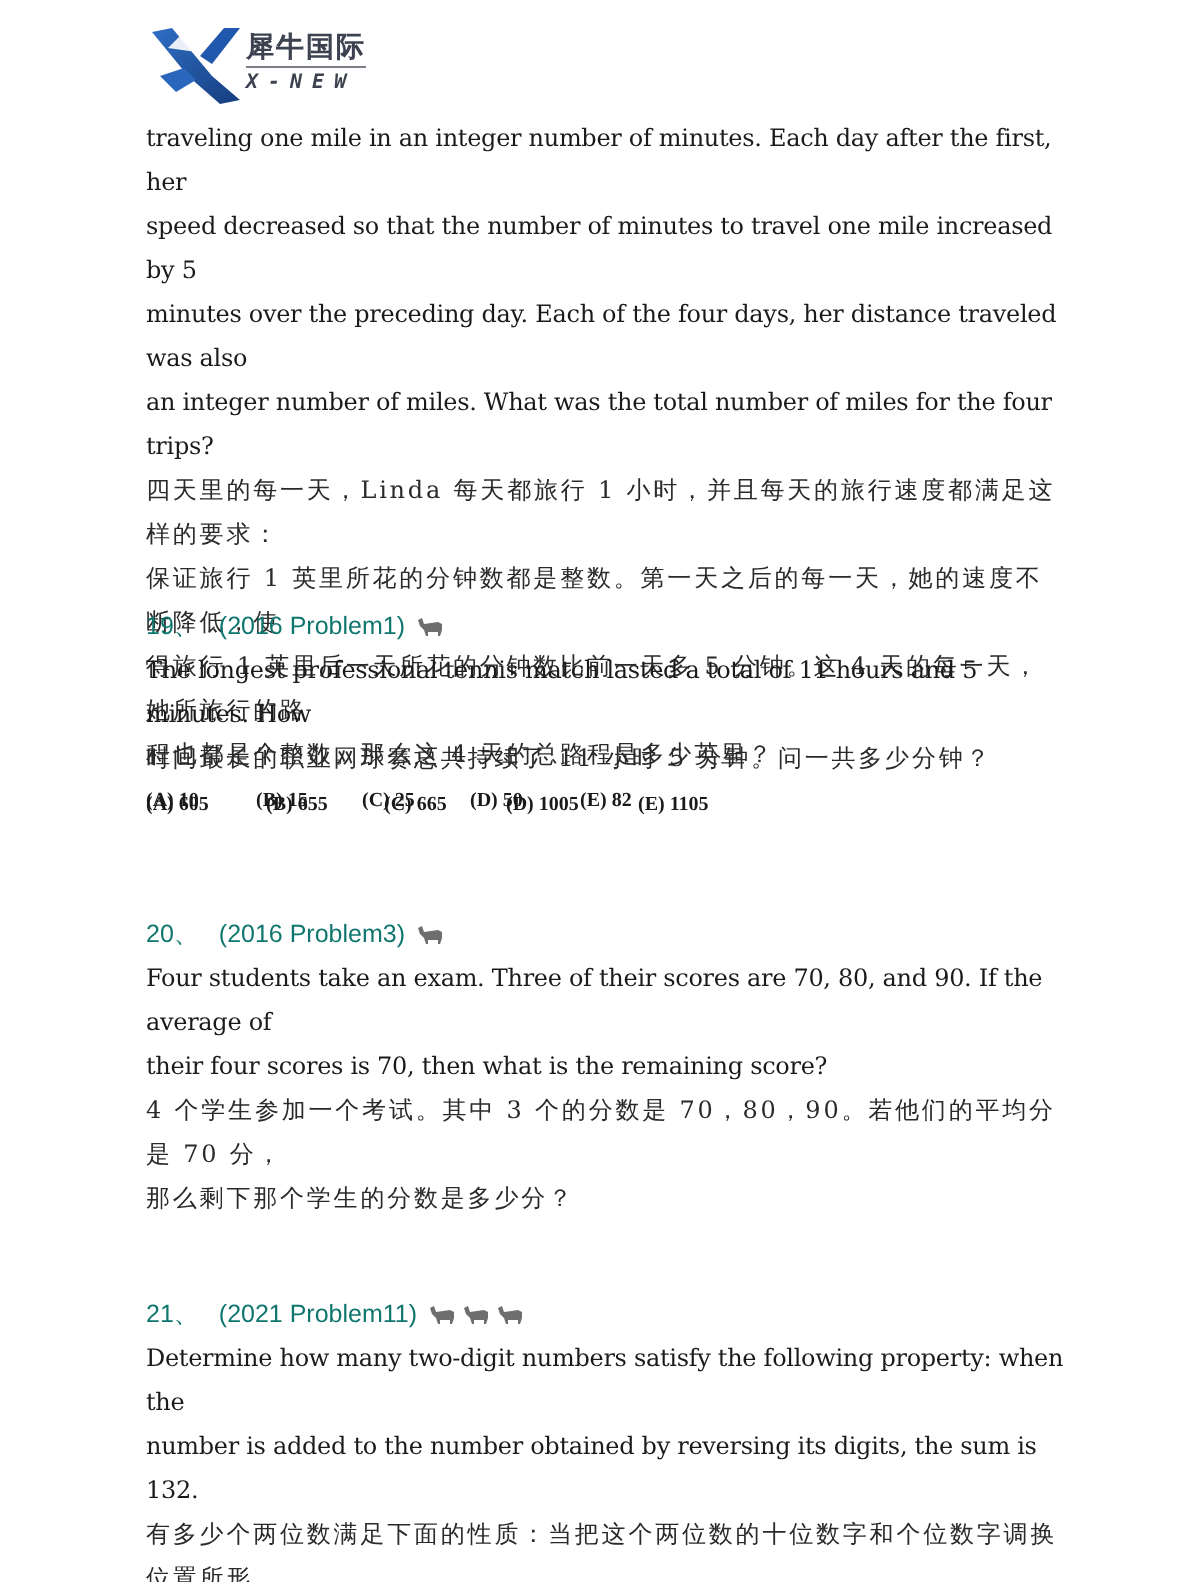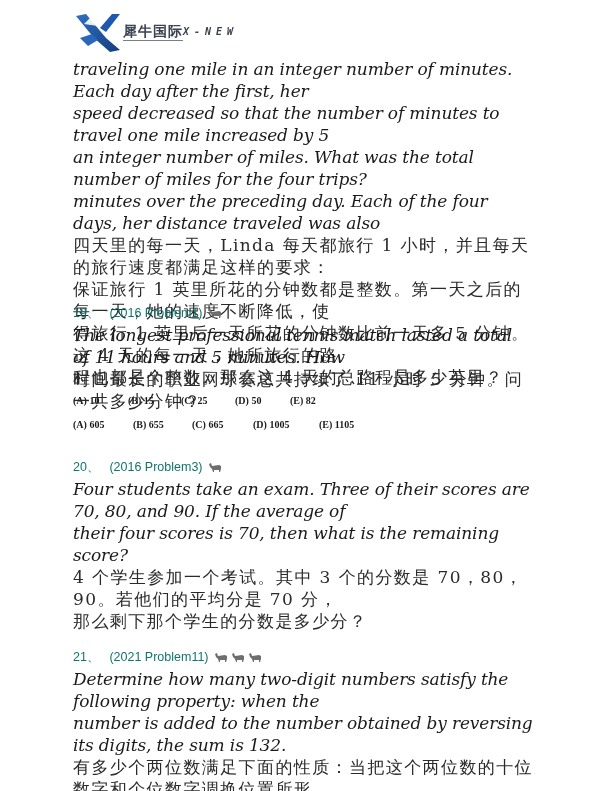--- a/index.html
+++ b/index.html
@@ -1,23 +1,23 @@
 <!DOCTYPE html>
 <html><head>
 <meta charset="utf-8">
 <style>
   html, body { margin: 0; padding: 0; background: #ffffff; }
   body { width: 600px; height: 791px; position: relative; overflow: hidden; color: #1a1a1a; }
   .logo { position: absolute; left: 76px; top: 12px; height: 40px; display: flex; align-items: center; }
   .logo-mark { width: 44px; height: 40px; }
-  .logo-text { margin-left: 3px; display: flex; flex-direction: row; line-height: 1; }
+  .logo-text { margin-left: 3px; display: flex; flex-direction: column; line-height: 1; }
   .logo-cn { font-family: "DejaVu Sans", sans-serif; font-size: 14px; font-weight: bold; color: #3c4250; letter-spacing: 1px; border-bottom: 1px solid #7a7f88; padding-bottom: 2px; }
   .logo-en { font-family: "DejaVu Sans Mono", monospace; font-size: 10px; font-weight: bold; color: #3c4250; letter-spacing: 5px; margin-top: 3px; font-style: italic; }
-  .en { font-family: "DejaVu Serif", serif; font-size: 17px; line-height: 22px; color: #1a1a1a; letter-spacing: -0.15px; font-style: italic; }
-  .cn { font-family: "DejaVu Serif", serif; font-size: 17px; line-height: 22px; color: #2a2a2a; letter-spacing: 1.4px; }
+  .en { font-family: "DejaVu Serif", serif; font-size: 12px; line-height: 22px; color: #1a1a1a; letter-spacing: -0.15px; }
+  .cn { font-family: "DejaVu Serif", serif; font-size: 12px; line-height: 22px; color: #2a2a2a; letter-spacing: 1.4px; }
   .answers { display: flex; font-family: "Liberation Serif", serif; font-weight: bold; font-size: 10px; line-height: 22px; margin-top: 2px; color: #1a1a1a; align-items: center; }
   .answers span { display: inline-block; }
   .q-header { font-family: "Liberation Sans", sans-serif; font-size: 12.5px; line-height: 22px; color: #0f766e; display: flex; align-items: center; }
   .q-header .num { margin-right: 10px; }
   .rhinos { display: inline-flex; margin-left: 6px; gap: 4px; }
   .rhino { width: 13px; height: 9px; display: inline-block; }
 
   .block { position: absolute; left: 73px; width: 460px; }
 </style>
 </head>
@@ -38,22 +38,22 @@
   </svg>
   <div class="logo-text">
     <span class="logo-cn">犀牛国际</span>
     <span class="logo-en">X-NEW</span>
   </div>
 </div>
 
 <div class="block" style="top:58px;">
   <div class="en">traveling one mile in an integer number of minutes. Each day after the first, her</div>
   <div class="en">speed decreased so that the number of minutes to travel one mile increased by 5</div>
+  <div class="en">minutes over the preceding day. Each of the four days, her distance traveled was also</div>
   <div class="en">an integer number of miles. What was the total number of miles for the four trips?</div>
-  <div class="en">minutes over the preceding day. Each of the four days, her distance traveled was also</div>
   <div class="cn">四天里的每一天，Linda 每天都旅行 1 小时，并且每天的旅行速度都满足这样的要求：</div>
   <div class="cn">保证旅行 1 英里所花的分钟数都是整数。第一天之后的每一天，她的速度不断降低，使</div>
   <div class="cn">得旅行 1 英里后一天所花的分钟数比前一天多 5 分钟。这 4 天的每一天，她所旅行的路</div>
   <div class="cn">程也都是个整数。那么这 4 天的总路程是多少英里？</div>
   <div class="answers">
     <span style="width:55px">(A) 10</span>
     <span style="width:53px">(B) 15</span>
     <span style="width:54px">(C) 25</span>
     <span style="width:55px">(D) 50</span>
     <span>(E) 82</span>

